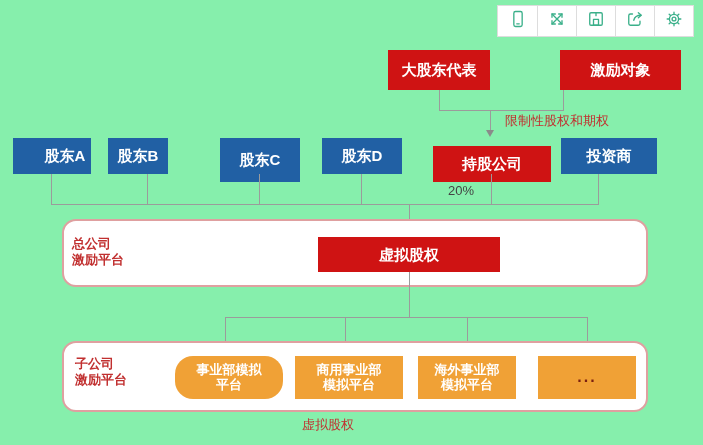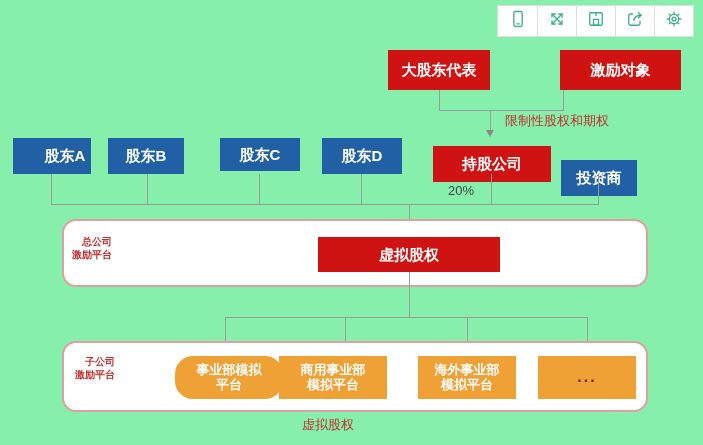--- a/index.html
+++ b/index.html
@@ -14,21 +14,21 @@
   .tbtn svg{stroke:#3bb08a;fill:none;stroke-width:1.6;stroke-linecap:round;stroke-linejoin:round;}
   
   .node{position:absolute;display:flex;flex-direction:column;align-items:center;justify-content:center;
         color:#fff;font-weight:bold;text-align:center;box-sizing:border-box;line-height:1.15;}
   .red{background:#cf1313;}
   .blue{background:#2160a4;}
   .orange{background:#f0a136;font-size:13px;}
   .f15{font-size:15px;}
   
   .container{position:absolute;border:2px solid #dfa0a0;border-radius:14px;background:#fff;box-sizing:border-box;}
-  .grouplabel{position:absolute;color:#c13030;font-weight:bold;font-size:10px;line-height:1.25;text-align:right;}
+  .grouplabel{position:absolute;color:#c13030;font-weight:bold;font-size:13px;line-height:1.25;text-align:left;}
   .edge-label{position:absolute;color:#c13030;font-size:13px;white-space:nowrap;}
   .pct{position:absolute;color:#444;font-size:13px;}
   
   .hl{position:absolute;height:1px;background:#9b9b9b;}
   .vl{position:absolute;width:1px;background:#9b9b9b;}
   .arr{position:absolute;width:0;height:0;border-left:4px solid transparent;border-right:4px solid transparent;border-top:7px solid #8a8a8a;}
   .dots{color:#7a1f10;font-size:16px;letter-spacing:2px;font-weight:bold;}
 </style>
 </head>
 <body>
@@ -85,25 +85,25 @@
   <div class="node red f15" style="left:515px;top:50px;width:121px;height:40px;margin-left:45px;">激励对象</div>
 
   <div class="vl" style="left:439px;top:90px;height:21px;"></div>
   <div class="vl" style="left:563px;top:90px;height:21px;"></div>
   <div class="hl" style="left:439px;top:110px;width:125px;"></div>
   <div class="vl" style="left:490px;top:110px;height:20px;"></div>
   <div class="arr" style="left:486px;top:130px;"></div>
   <div class="edge-label" style="left:505px;top:112px;">限制性股权和期权</div>
 
   <div class="node blue f15" style="left:13px;top:138px;width:78px;height:36px;padding-left:26px;">股东A</div>
-  <div class="node blue f15" style="left:108px;top:138px;width:76px;height:36px;">股东B</div>
-  <div class="node blue f15" style="left:220px;top:138px;width:80px;height:33px;">股东C</div>
+  <div class="node blue f15" style="left:108px;top:138px;width:60px;height:36px;">股东B</div>
+  <div class="node blue f15" style="left:220px;top:138px;width:80px;height:44px;">股东C</div>
   <div class="node blue f15" style="left:322px;top:138px;width:80px;height:36px;">股东D</div>
   <div class="node red f15" style="left:433px;top:138px;width:118px;height:36px;margin-top:8px;">持股公司</div>
-  <div class="node blue f15" style="left:561px;top:138px;width:76px;height:36px;margin-top:22px;">投资商</div>
+  <div class="node blue f15" style="left:561px;top:138px;width:96px;height:36px;">投资商</div>
 
   <div class="vl" style="left:51px;top:174px;height:30px;"></div>
   <div class="vl" style="left:147px;top:174px;height:30px;"></div>
   <div class="vl" style="left:259px;top:174px;height:30px;"></div>
   <div class="vl" style="left:361px;top:174px;height:30px;"></div>
   <div class="vl" style="left:491px;top:174px;height:30px;"></div>
   <div class="vl" style="left:598px;top:174px;height:30px;"></div>
   <div class="hl" style="left:51px;top:204px;width:548px;"></div>
   <div class="pct" style="left:448px;top:183px;">20%</div>
   <div class="vl" style="left:409px;top:204px;height:24px;"></div>
@@ -129,21 +129,21 @@
 
   <div class="container" style="left:62px;top:341px;width:586px;height:71px;"></div>
   <div class="grouplabel" style="left:75px;top:356px;">
     <span>子公司</span><br>
     <span>激励平台</span>
   </div>
   <div class="node orange" style="left:175px;top:356px;width:108px;height:43px;border-radius:18px;">
     <span>事业部模拟</span>
     <span>平台</span>
   </div>
-  <div class="node orange" style="left:279px;top:356px;width:108px;height:43px;">
+  <div class="node orange" style="left:295px;top:356px;width:108px;height:43px;">
     <span>商用事业部</span>
     <span>模拟平台</span>
   </div>
   <div class="node orange" style="left:418px;top:356px;width:98px;height:43px;">
     <span>海外事业部</span>
     <span>模拟平台</span>
   </div>
   <div class="node orange" style="left:538px;top:356px;width:98px;height:43px;">
     <span class="dots">...</span>
   </div>

